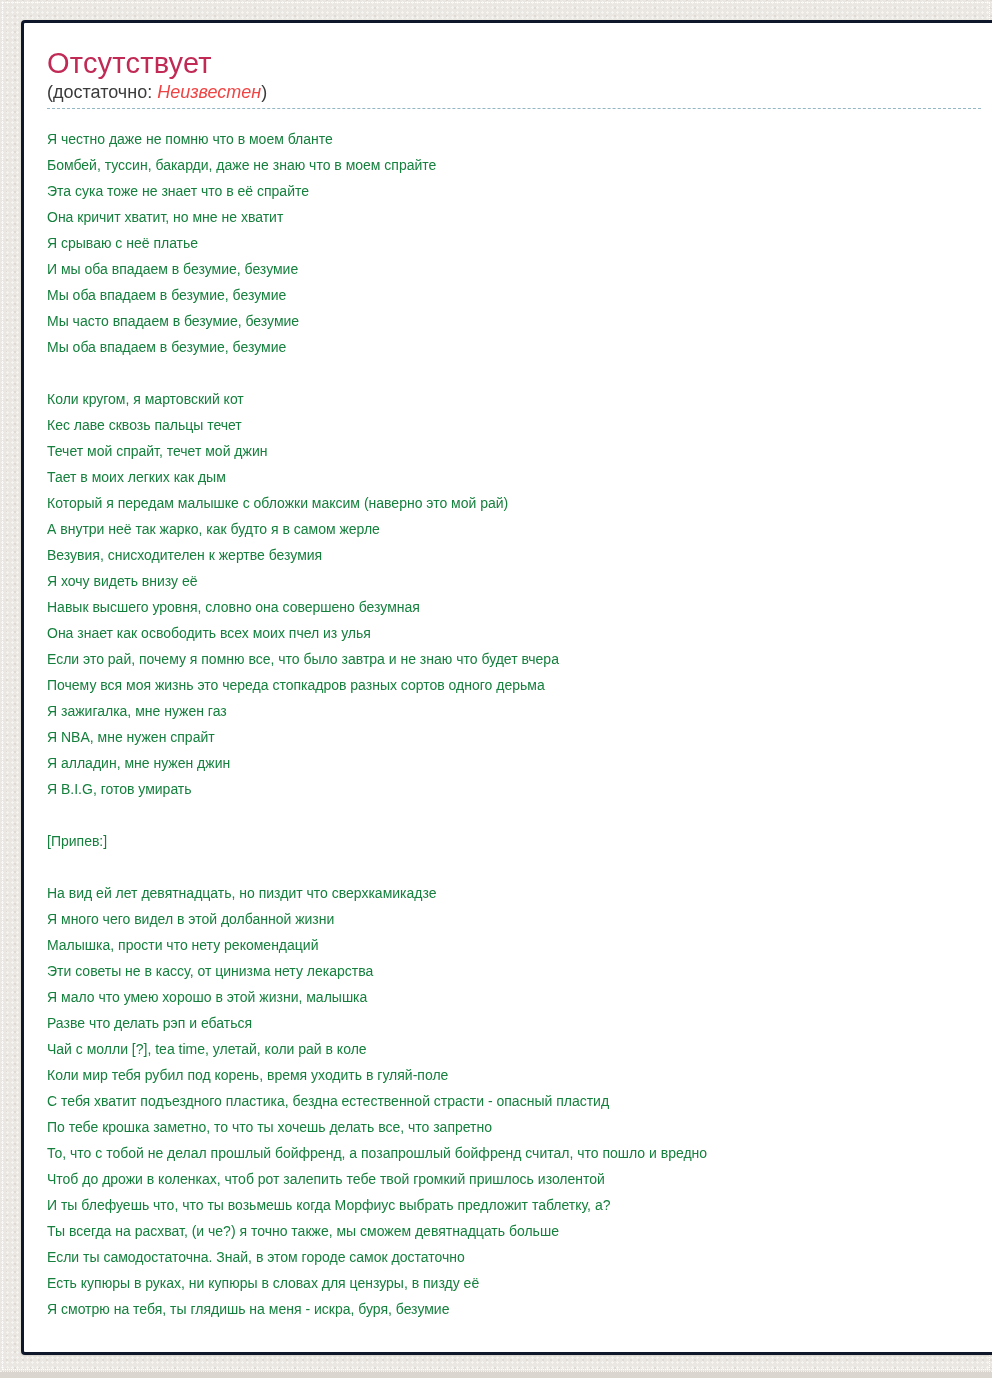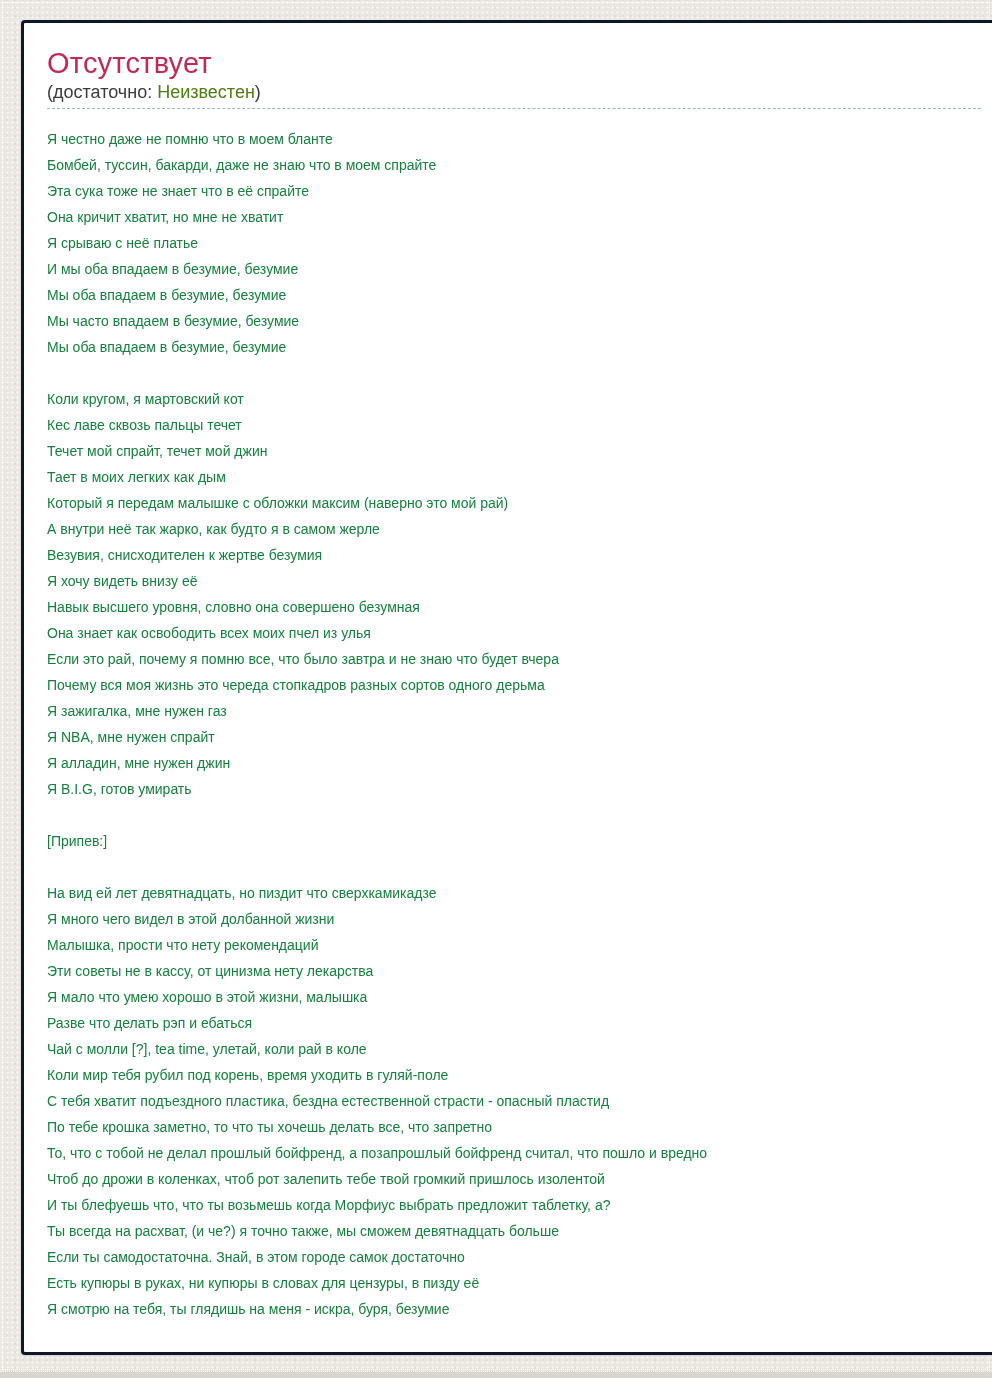--- a/index.html
+++ b/index.html
@@ -59,23 +59,24 @@
   }
 
   .artist-line {
     margin-top: 3px;
     font-size: 18px;
     color: #3B3B3B;
     line-height: 21px;
   }
 
   .artist-link {
-    color: #4d7c0f;
+    color: #ef4444;
     text-decoration: none;
     cursor: pointer;
+    font-style: italic;
   }
 
   .lyrics {
     margin-top: 17px;
     color: #15803d;
     font-size: 14px;
     line-height: 26px;
     overflow: hidden;
   }
 

